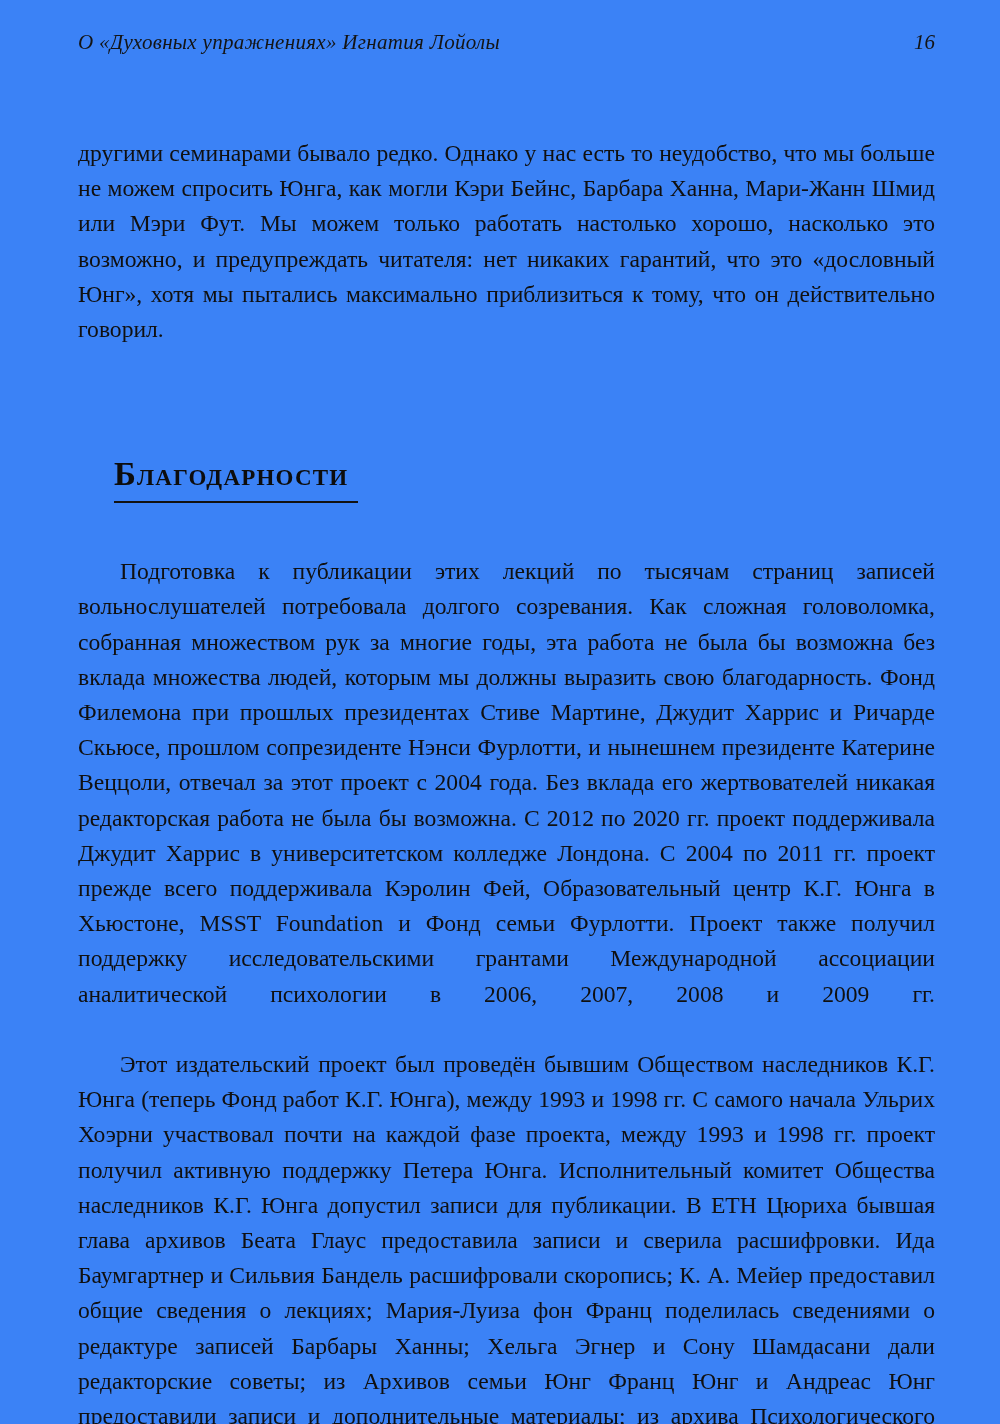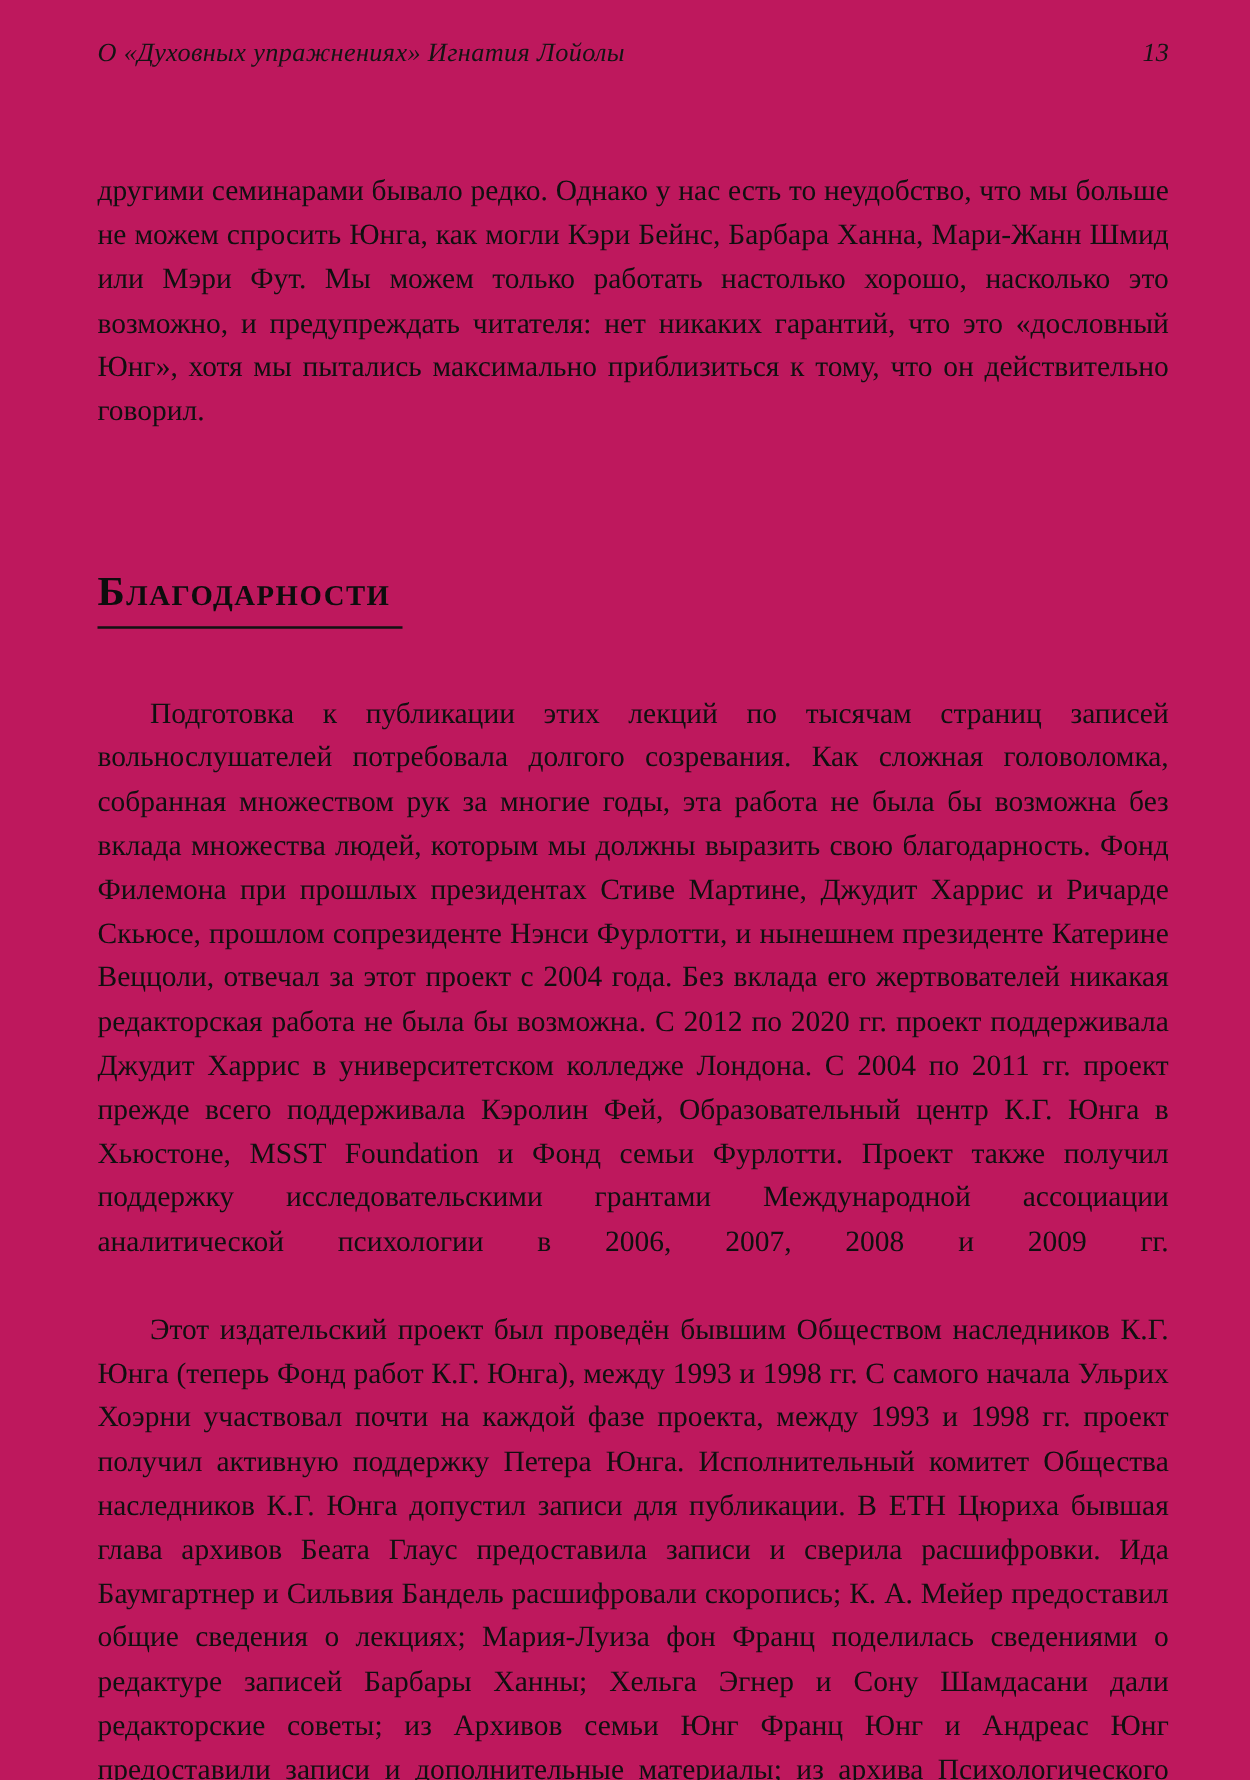--- a/index.html
+++ b/index.html
@@ -79,20 +79,21 @@
   p.body-par::after {
     content: "";
     display: inline-block;
     width: 100%;
   }
 
   
   .section-heading-wrap {
     margin-top: 26px;
     margin-bottom: 18px;
+    margin-left: 36px;
   }
 
   .section-heading {
     display: inline-block;
     font-size: 33px;
     line-height: 40px;
     font-variant: small-caps;
     text-transform: capitalize;
     letter-spacing: 1.2px;
     color: #0d0d0d;
@@ -101,25 +102,25 @@
     border-bottom: 2.4px solid #121212;
     white-space: nowrap;
   }
 
   .gap-before-heading { height: 18px; }
   .gap-after-heading  { height: 6px; }
 </style>
 </head>
 <body>
 
-<div class="page" style="background: #be185d; color: rgb(16, 16, 16);">
+<div class="page" style="background: #3b82f6; color: rgb(16, 16, 16);">
 
   <div class="running-head">
     <span class="running-head-title">О «Духовных упражнениях» Игнатия Лойолы</span>
-    <span class="running-head-folio">13</span>
+    <span class="running-head-folio">16</span>
   </div>
 
   <div class="text-block">
 
     <p class="body-par no-indent">другими семинарами бывало редко. Однако у нас есть то неудобство, что мы больше не можем спросить Юнга, как могли Кэри Бейнс, Барбара Ханна, Мари-Жанн Шмид или Мэри Фут. Мы можем только работать настолько хорошо, насколько это возможно, и предупреждать читателя: нет никаких гарантий, что это «дословный Юнг», хотя мы пытались максимально приблизиться к тому, что он действительно говорил.</p>
 
     <div class="gap-before-heading"></div>
 
     <div class="section-heading-wrap">
       <h2 class="section-heading">Благодарности</h2>

